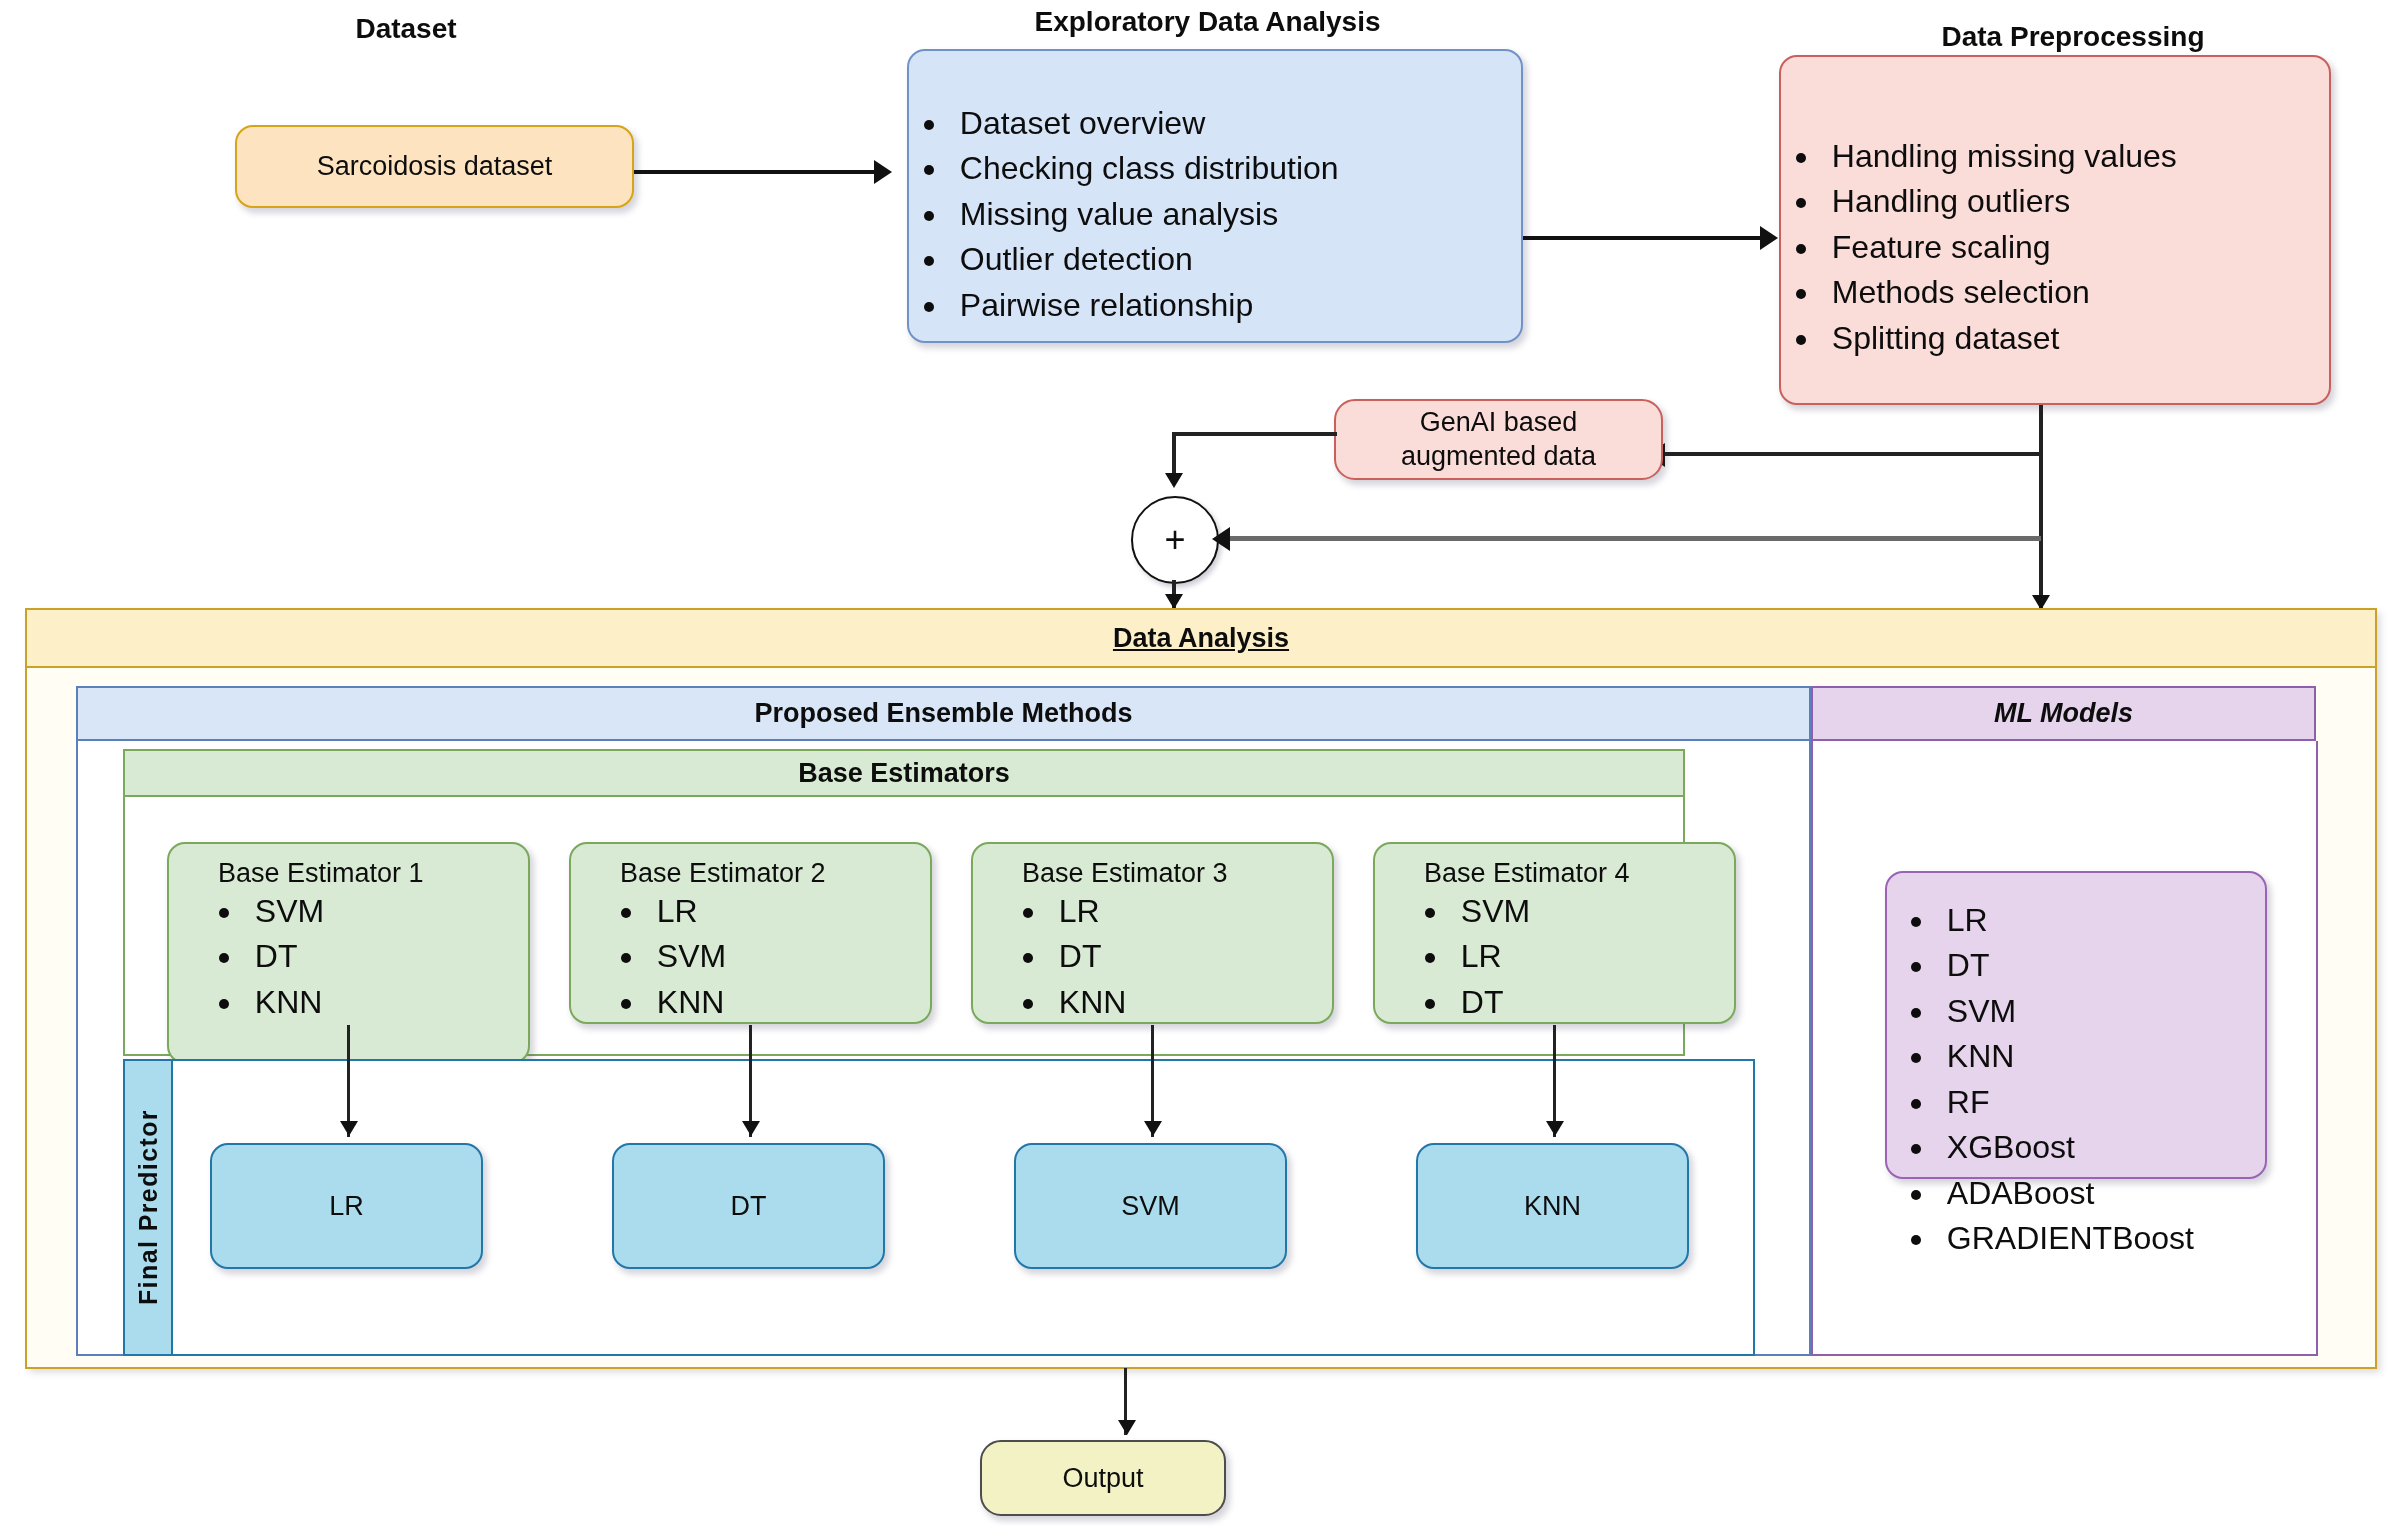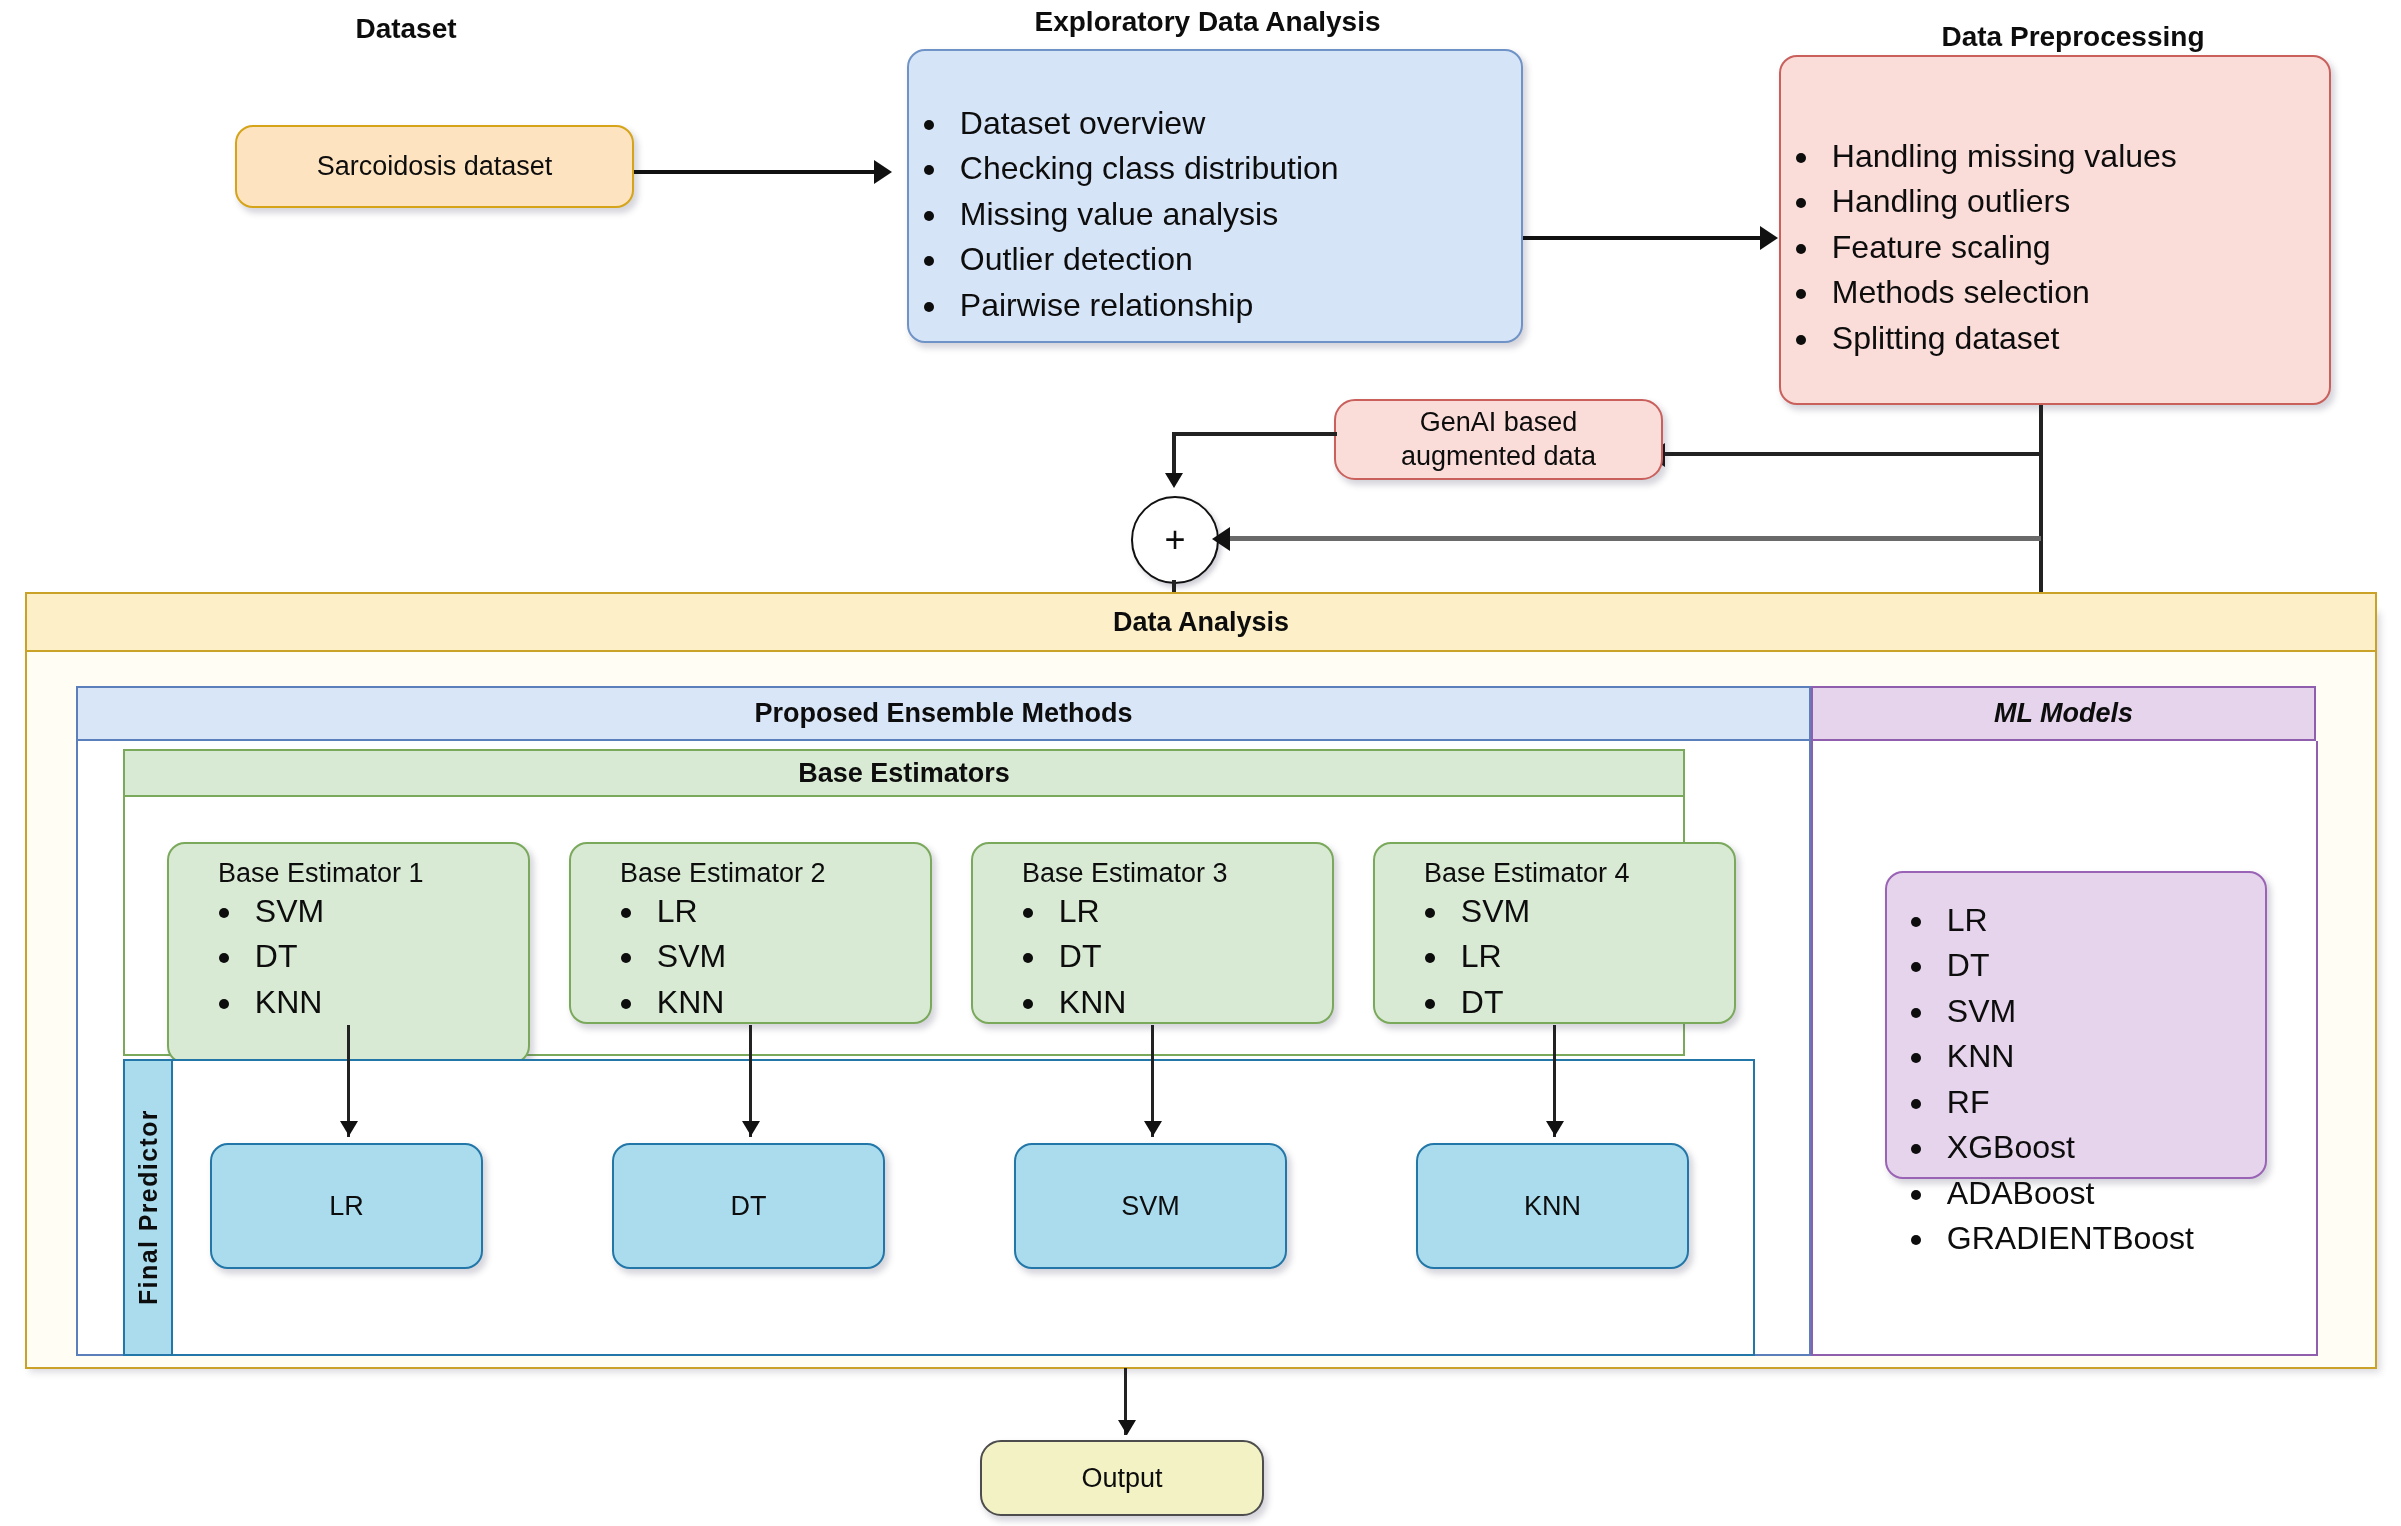--- a/index.html
+++ b/index.html
@@ -126,21 +126,21 @@
 </div>
 
 <div class="ln-grey" style="left:1222px;top:536px;width:819px;height:4.9px;"></div>
 <div class="arrow-l" style="left:1212px;top:527px;"></div>
 
 <div class="ln-thin" style="left:1172px;top:580px;width:3.5px;height:29px;"></div>
 <div class="arrow-d-sm" style="left:1165px;top:594px;"></div>
 
 <div class="abs da-outer" style="left:25px;top:608px;width:2352px;height:761px;box-shadow:3.5px 4.2px 7px rgba(60,60,90,.18);"></div>
 
-<div class="abs da-head banner" style="left:25px;top:592px;width:2352px;height:60px;">
+<div class="abs da-head banner" style="left:25px;top:608px;width:2352px;height:60px;text-decoration:underline;">
   <span>Data Analysis</span>
 </div>
 
 <div class="abs pem-head banner" style="left:76px;top:686px;width:1735px;height:55px;">
   <span>Proposed Ensemble Methods</span>
 </div>
 <div class="abs pem-body" style="left:76px;top:741px;width:1735px;height:615px;"></div>
 
 <div class="abs ml-head banner" style="left:1811px;top:686px;width:505px;height:55px;font-style:italic;">
   <span>ML Models</span>
@@ -232,16 +232,16 @@
 <div class="abs node lblue ctr txt" style="left:1014px;top:1143px;width:273px;height:126px;">
   <span>SVM</span>
 </div>
 <div class="abs node lblue ctr txt" style="left:1416px;top:1143px;width:273px;height:126px;">
   <span>KNN</span>
 </div>
 
 <div class="ln-thin" style="left:1124px;top:1368px;width:2.8px;height:67px;"></div>
 <div class="arrow-d-sm" style="left:1118px;top:1420px;"></div>
 
-<div class="abs node-sq yellow ctr txt" style="left:980px;top:1440px;width:284px;height:76px;">
+<div class="abs node-sq yellow ctr txt" style="left:980px;top:1440px;width:246px;height:76px;">
   <span>Output</span>
 </div>
 
 
 </body></html>

